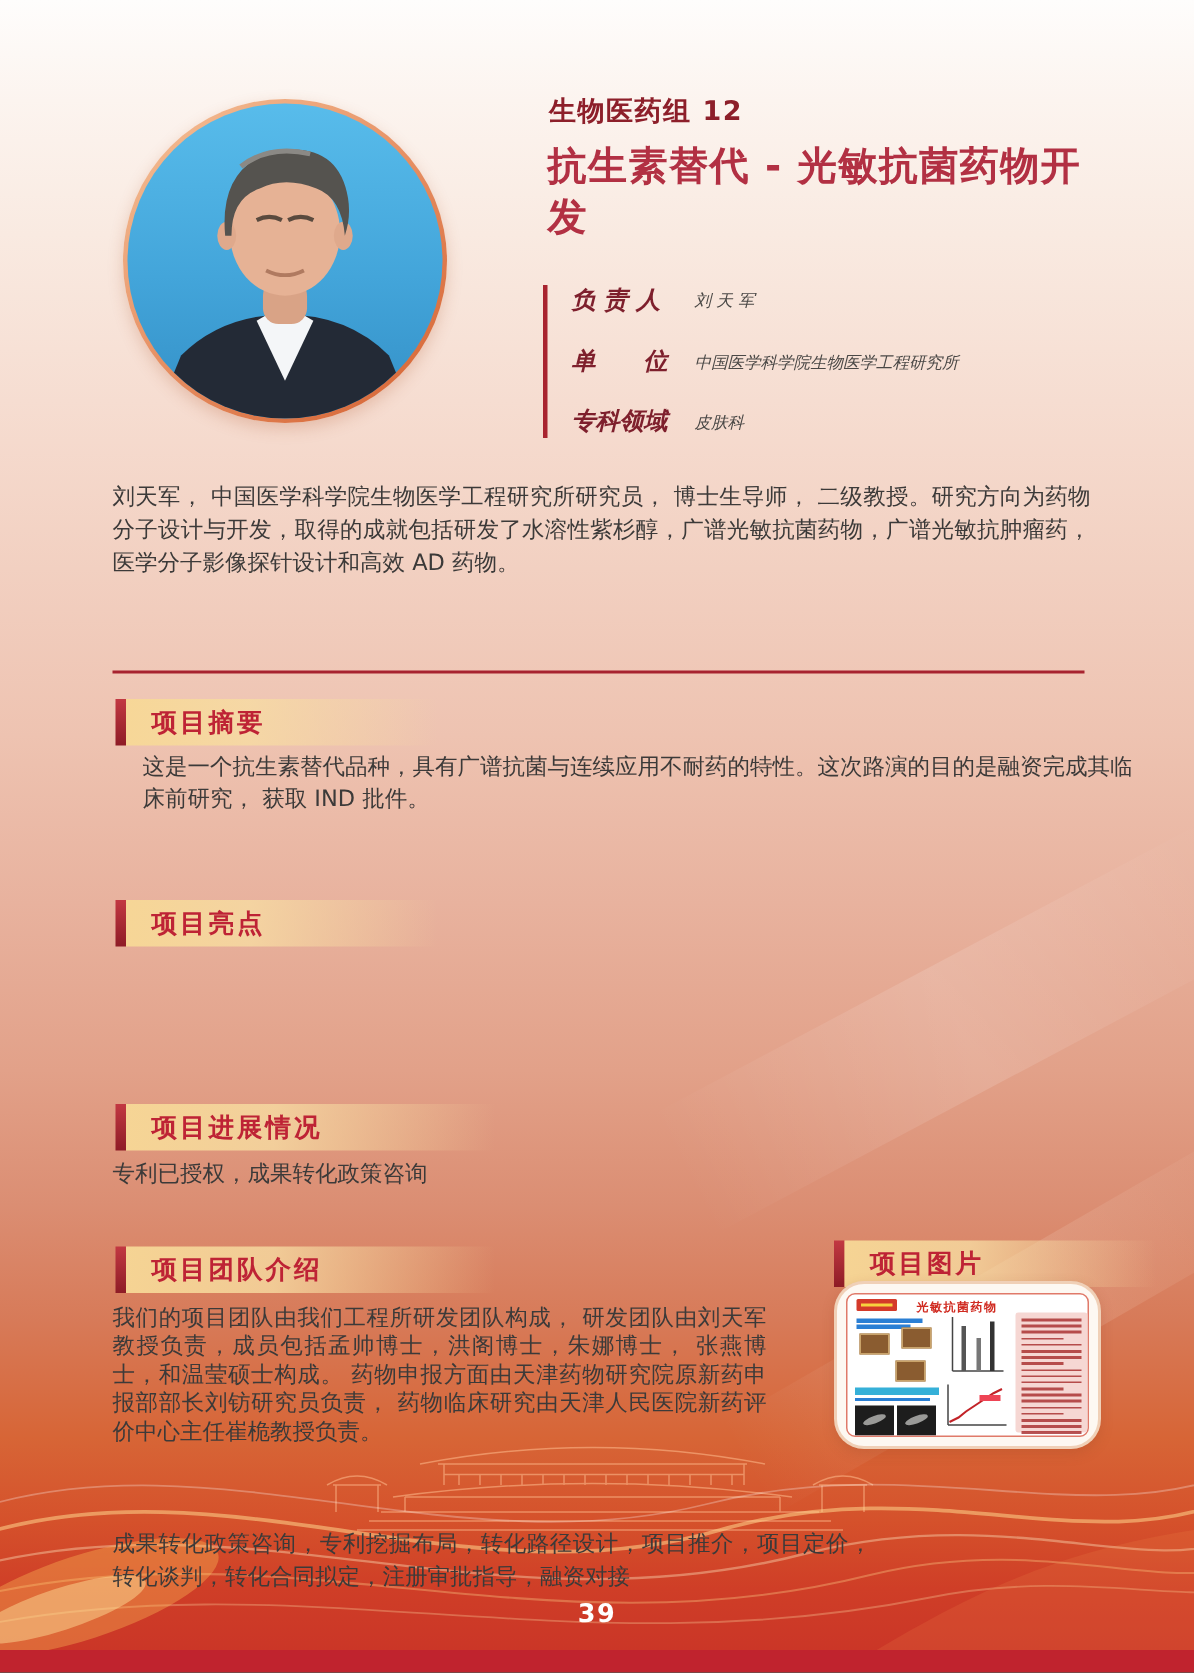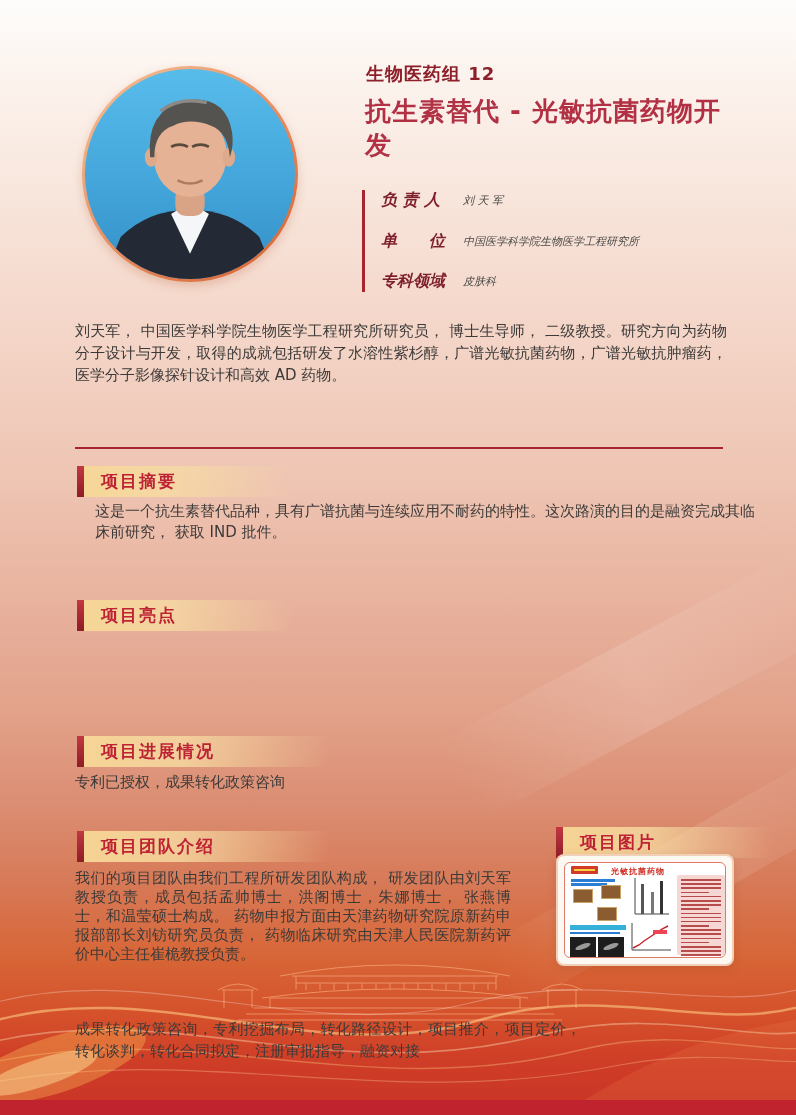--- a/index.html
+++ b/index.html
@@ -58,21 +58,21 @@
   #sec-team       { left:77px;  top:831px; }
   #sec-images     { left:556px; top:807px;margin-top:20px; }
   #sec-support    { left:77px;  top:981px; }
   #summary-content  { left:58px; top:501px; width:660px; line-height:21px;margin-left:37px; }
   #highlights-content { left:75px; top:643px; width:656px; line-height:20px; }
   #progress-content { left:75px; top:773px; width:500px; }
   #team-content     { left:75px; top:869px; width:436px; line-height:19px; }
   #support-content  { left:75px; top:1018px; width:506px; line-height:22px; }
   
   .img-card { position:absolute; left:556px; top:854px; width:178px; height:112px;
-    background:#fdf8f2; border:2px solid rgba(233,186,150,0.65); border-radius:8px;
+    background:#fdf8f2; border:2px solid rgba(233,186,150,0.65); border-radius:20px;
     box-shadow:0 3px 8px rgba(160,70,40,0.25); padding:6px; }
   .poster { position:relative; width:100%; height:100%; background:#ffffff;
     border:1.5px solid #e07a6a; border-radius:6px; overflow:hidden; }
   .poster-tag { position:absolute; left:6px; top:3px; width:27px; height:8px; background:#d43a2a; border-radius:1px; }
   .poster-tag i { display:block; margin:2.5px 3px; height:2.5px; background:#f7d23e; }
   .poster-title { position:absolute; left:0; right:14px; top:3px; text-align:center;
     color:#d02a20; font-size:8px; font-weight:bold; letter-spacing:1px; }
   .blue-line { position:absolute; height:2.5px; background:#2a7fd4; }
   .bl1 { left:6px; top:16px; width:44px; }
   .bl2 { left:6px; top:20px; width:36px; }
@@ -252,15 +252,16 @@
           <i></i>
           <i></i>
           <i></i>
           <i></i>
       </div>
     </div>
   </div>
 
   <div class="para" id="support-content">成果转化政策咨询，专利挖掘布局，转化路径设计，项目推介，项目定价，转化谈判，转化合同拟定，注册审批指导，融资对接</div>
 
+  <div class="page-num">39</div>
   <div class="footer-strip"></div>
 
 </div>
 
 </body></html>

